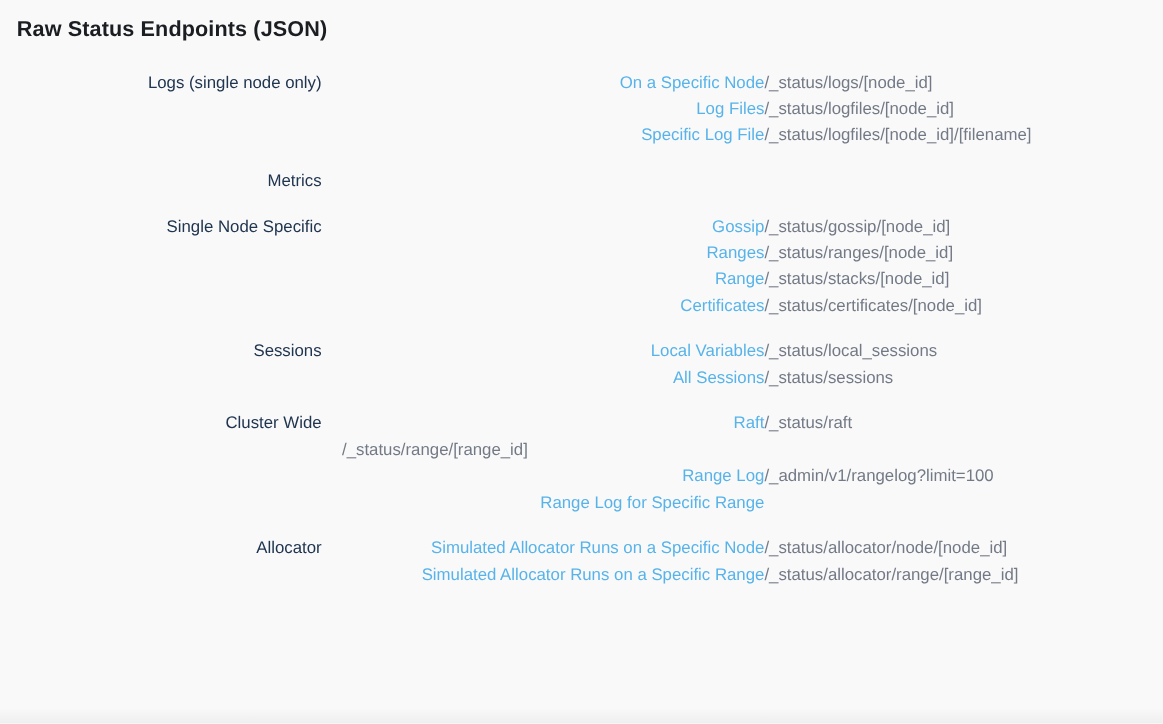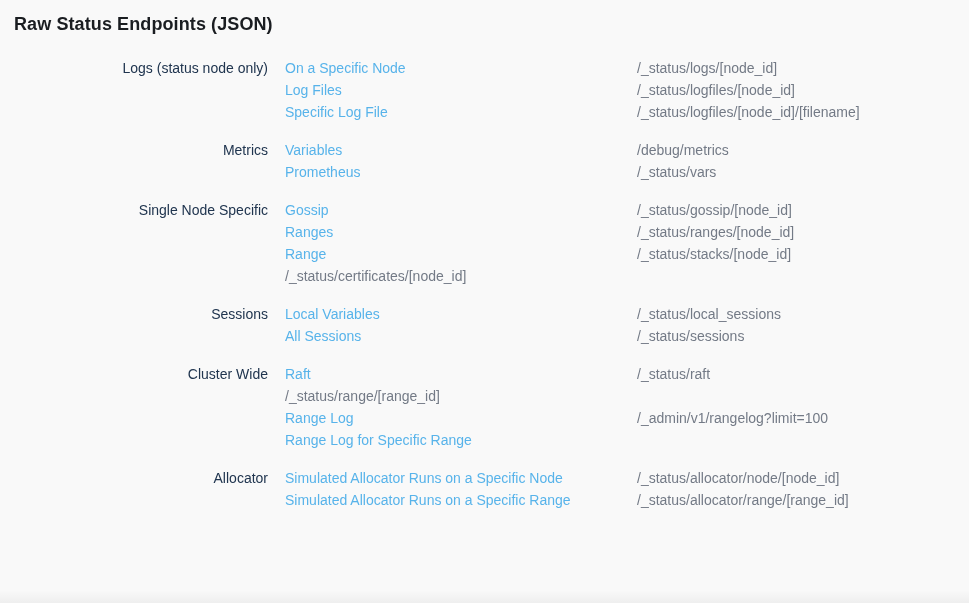--- a/index.html
+++ b/index.html
@@ -39,20 +39,21 @@
     color: var(--category, #20354f);
   }
   .rows {
     flex: 1;
     min-width: 0;
   }
   .row {
     display: flex;
     font-size: 14px;
     line-height: 22px;
+    text-align: right;
   }
   .link {
     flex: 0 0 352px;
     color: var(--link, #57b3ea);
     text-decoration: none;
     cursor: pointer;
   }
   .path {
     color: var(--path, #737a86);
     white-space: nowrap;
@@ -65,65 +66,56 @@
     pointer-events: none;
   }
 </style>
 </head>
 <body style="--bg: #f9f9f9; --title: #1a1d21; --category: #20354f; --link: #57b3ea; --path: #737a86;">
 
 <main class="content">
   <h1 class="page-title">Raw Status Endpoints (JSON)</h1>
   <div id="groups">
       <div class="group">
-        <div class="group-label">Logs (status node only)</div>
+        <div class="group-label">Logs (single node only)</div>
         <div class="rows">
           <div class="row">
             <a class="link" href="#">On a Specific Node</a>
             <div class="path">/_status/logs/[node_id]</div>
           </div>
           <div class="row">
             <a class="link" href="#">Log Files</a>
             <div class="path">/_status/logfiles/[node_id]</div>
           </div>
           <div class="row">
             <a class="link" href="#">Specific Log File</a>
             <div class="path">/_status/logfiles/[node_id]/[filename]</div>
           </div>
         </div>
       </div>
       <div class="group">
         <div class="group-label">Metrics</div>
-        <div class="rows">
-          <div class="row">
-            <a class="link" href="#">Variables</a>
-            <div class="path">/debug/metrics</div>
-          </div>
-          <div class="row">
-            <a class="link" href="#">Prometheus</a>
-            <div class="path">/_status/vars</div>
-          </div>
-        </div>
       </div>
       <div class="group">
         <div class="group-label">Single Node Specific</div>
         <div class="rows">
           <div class="row">
             <a class="link" href="#">Gossip</a>
             <div class="path">/_status/gossip/[node_id]</div>
           </div>
           <div class="row">
             <a class="link" href="#">Ranges</a>
             <div class="path">/_status/ranges/[node_id]</div>
           </div>
           <div class="row">
             <a class="link" href="#">Range</a>
             <div class="path">/_status/stacks/[node_id]</div>
           </div>
           <div class="row">
+            <a class="link" href="#">Certificates</a>
             <div class="path">/_status/certificates/[node_id]</div>
           </div>
         </div>
       </div>
       <div class="group">
         <div class="group-label">Sessions</div>
         <div class="rows">
           <div class="row">
             <a class="link" href="#">Local Variables</a>
             <div class="path">/_status/local_sessions</div>

